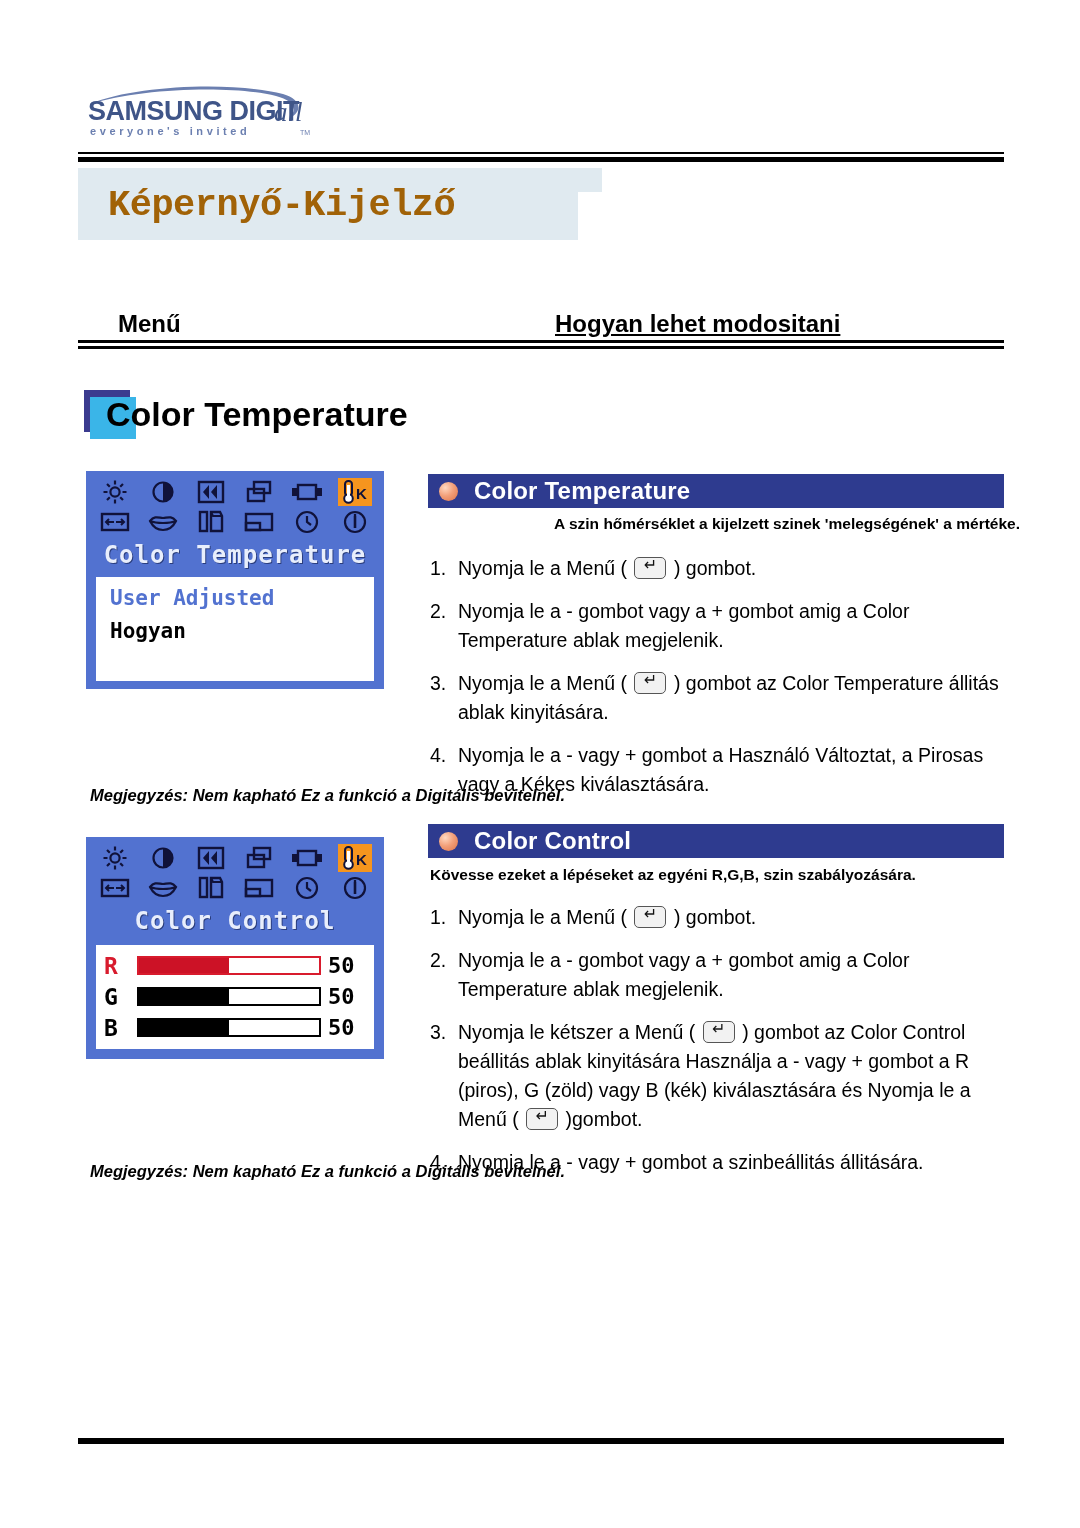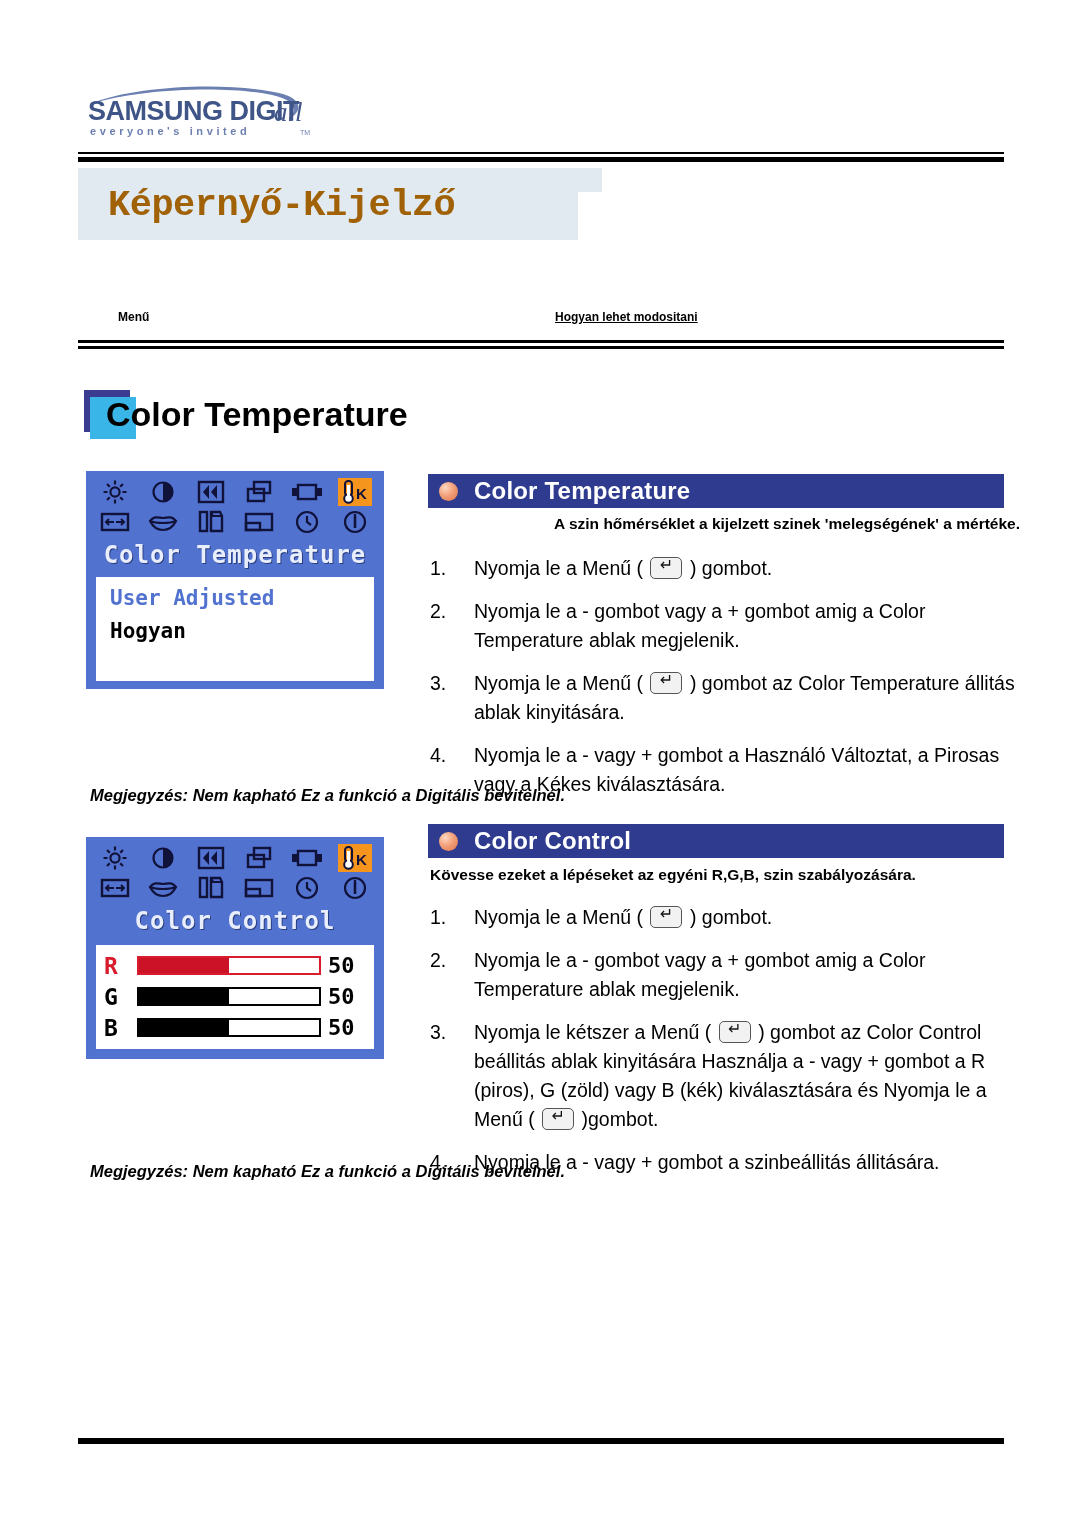--- a/index.html
+++ b/index.html
@@ -35,21 +35,21 @@
     background:#e0eaf0;
     border-top-left-radius:0;
   }
   .page-title{
     position:absolute;left:108px;top:178px;
     font-size:37px;font-weight:bold;color:#a16207;
     letter-spacing:-0.5px;line-height:54px;font-family:Liberation Mono, monospace;
   }
 
   
-  .colhead{position:absolute;font-size:12px;font-weight:bold;color:#000;}
+  .colhead{position:absolute;font-size:24px;font-weight:bold;color:#000;}
   .colhead.menu{left:118px;top:310px;}
   .colhead.how{left:555px;top:310px;text-decoration:underline;}
 
   .double-rule{position:absolute;left:78px;top:340px;width:926px;height:9px;}
   .double-rule .l1{position:absolute;left:0;top:0;width:100%;height:3px;background:#000;}
   .double-rule .l2{position:absolute;left:0;top:6px;width:100%;height:3px;background:#000;}
   .double-rule .g{position:absolute;left:0;top:3px;width:100%;height:3px;background:#fff;}
 
   
   .sec-title-wrap{position:absolute;left:84px;top:390px;height:48px;}
@@ -120,21 +120,21 @@
     width:19px;height:19px;border-radius:50%;margin-left:11px;margin-right:16px;
     background:radial-gradient(circle at 33% 30%, #ffd9c2 0%, #f2a07a 45%, #dd7347 100%);
   }
   .bluebar .lbl{font-size:24px;font-weight:bold;color:#fff;letter-spacing:0.2px;}
 
   .subnote{position:absolute;left:430px;width:590px;font-size:15.5px;font-weight:bold;color:#000;}
 
   .steps{position:absolute;left:430px;width:590px;}
   .step{display:flex;margin-bottom:14px;}
   .step .num{width:28px;flex:0 0 28px;font-size:19.5px;color:#000;line-height:29px;}
-  .step .txt{font-size:19.5px;color:#000;line-height:29px;margin-left:16px;}
+  .step .txt{font-size:19.5px;color:#000;line-height:29px;}
   .kbtn{
     display:inline-block;vertical-align:-4px;width:30px;height:20px;
     border:1.5px solid #555;border-radius:5px;background:#f2f2f2;
     position:relative;margin:0 2px;
   }
   .kbtn:after{
     content:"↵";position:absolute;left:0;right:0;top:-3px;
     text-align:center;font-size:16px;color:#111;line-height:20px;
   }
 

